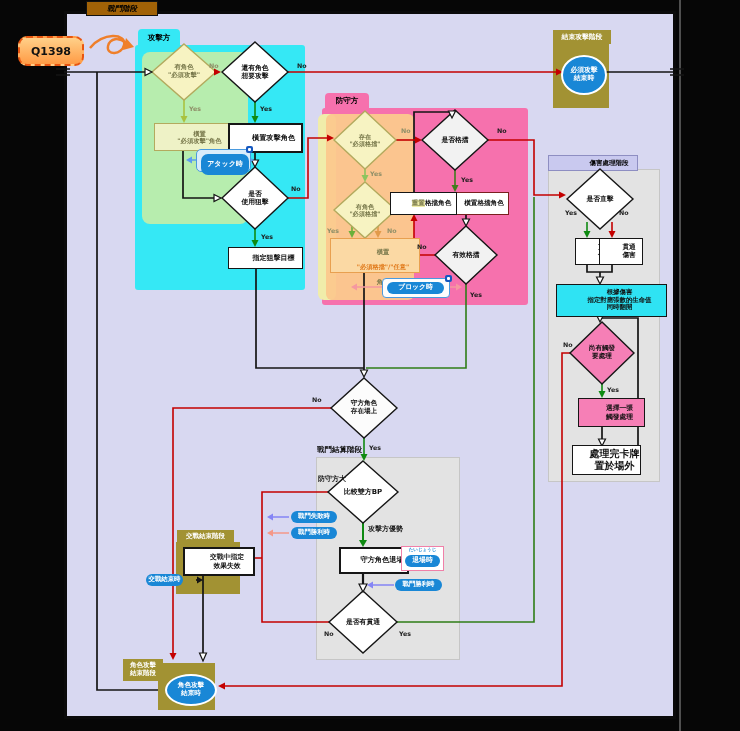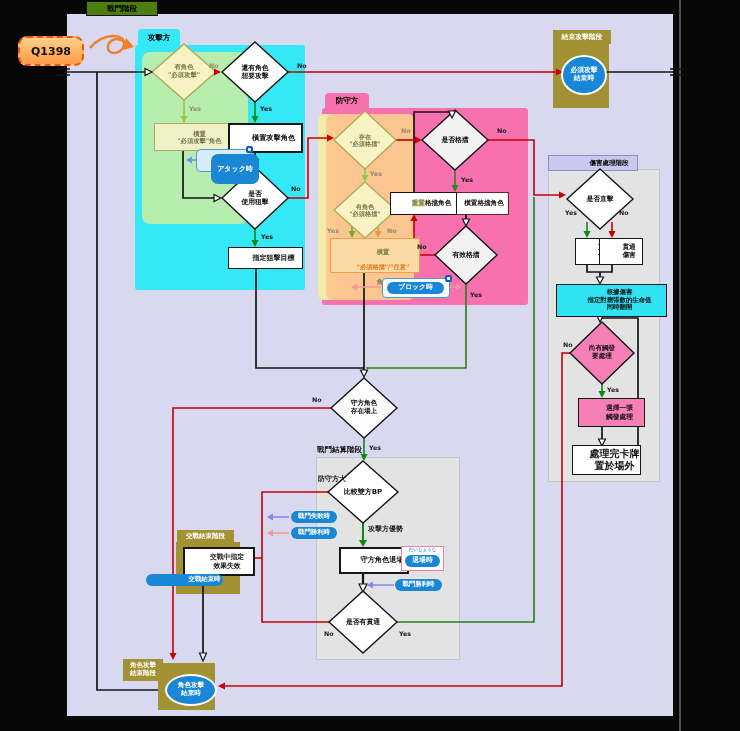--- a/index.html
+++ b/index.html
@@ -1,22 +1,22 @@
 <!DOCTYPE html>
 <html><head>
 <meta charset="utf-8">
 <style>
   html,body{margin:0;padding:0;background:#000;}
   #stage{position:relative;width:740px;height:731px;background:#060606;overflow:hidden;
          font-family:"DejaVu Sans","Liberation Sans",sans-serif;}
   .abs{position:absolute;}
   #content{left:64px;top:11px;width:606px;height:702px;background:#d8d8f1;border:3px solid #0a0a0a;}
   #seam{left:679px;top:0;width:2px;height:731px;background:#4f4f4f;}
-  #maintab{left:86px;top:1px;width:70px;height:13px;background:#4d7c0f;border:1.5px solid #111;
-           font-size:7.5px;font-weight:bold;display:flex;align-items:center;justify-content:center;z-index:5;}
+  #maintab{left:86px;top:1px;width:70px;height:13px;background:#a16207;border:1.5px solid #111;
+           font-size:7.5px;font-weight:bold;display:flex;align-items:center;justify-content:center;z-index:5;font-style:italic;}
   #qnote{left:18px;top:36px;width:62px;height:26px;border-radius:9px;border:2.5px dashed #e85510;
          background:linear-gradient(#ffd089,#ff9b45);font-size:11px;font-weight:bold;color:#111;
          display:flex;align-items:center;justify-content:center;z-index:6;}
   .region{z-index:1;}
   .rtab{z-index:2;font-weight:bold;display:flex;align-items:center;justify-content:center;}
   svg.layer{position:absolute;left:0;top:0;z-index:3;pointer-events:none;}
   .rnode{position:absolute;z-index:4;background:#fff;border:1.5px solid #161616;font-weight:bold;color:#111;
          display:flex;align-items:center;justify-content:center;text-align:center;white-space:pre-line;line-height:1.18;padding-left:16px;}
   .dtext{position:absolute;z-index:4;font-weight:bold;color:#111;display:flex;align-items:center;justify-content:center;
          text-align:center;white-space:pre-line;line-height:1.2;pointer-events:none;}
@@ -241,34 +241,34 @@
   <div class="rnode" style="left:183px;top:547px;width:52px;height:25px;border-width:2px;font-size:6.8px;">交戰中指定
 效果失效</div>
 
   <div class="bluepill ellip" style="left:561px;top:55px;width:42px;height:36px;font-size:6.8px;">必須攻擊
 結束時</div>
   <div class="bluepill ellip" style="left:165px;top:674px;width:48px;height:28px;font-size:6.6px;">角色攻擊
 結束時</div>
 
   <div class="backdrop" style="left:196px;top:149px;width:53px;height:21px;">
     <div class="badge"></div>
-    <div class="bluepill" style="left:14px;top:4px;width:48px;height:30px;font-size:7px;">アタック時</div>
+    <div class="bluepill" style="left:4px;top:4px;width:48px;height:21px;font-size:7px;">アタック時</div>
   </div>
   <div class="backdrop" style="left:382px;top:278px;width:66px;height:18px;background:#fdfdfd;border-radius:4px;">
     <div class="badge"></div>
     <div class="bluepill" style="left:4px;top:3px;width:57px;height:12px;font-size:6.8px;">ブロック時</div>
   </div>
   <div class="bluepill" style="left:291px;top:511px;width:46px;height:12px;font-size:6.4px;">戰鬥失敗時</div>
   <div class="bluepill" style="left:291px;top:527px;width:46px;height:12px;font-size:6.4px;">戰鬥勝利時</div>
   <div class="abs" style="left:401px;top:546px;width:41px;height:23px;background:#fff;border:1px solid #f080a8;z-index:5;">
     <div style="font-size:4.5px;color:#1987d6;text-align:center;line-height:5px;font-weight:bold;">たいじょうじ</div>
     <div class="bluepill" style="left:3px;top:8px;width:35px;height:12px;font-size:6.8px;">退場時</div>
   </div>
   <div class="bluepill" style="left:395px;top:579px;width:47px;height:12px;font-size:6.4px;">戰鬥勝利時</div>
-  <div class="bluepill" style="left:146px;top:574px;width:37px;height:12px;font-size:6.4px;padding-left:40px;">交戰結束時</div>
+  <div class="bluepill" style="left:146px;top:574px;width:37px;height:12px;font-size:6.4px;">交戰結束時</div>
 
   <div class="elbl olv" style="left:209px;top:62px;">No</div>
   <div class="elbl olv" style="left:189px;top:105px;">Yes</div>
   <div class="elbl" style="left:297px;top:62px;">No</div>
   <div class="elbl" style="left:260px;top:105px;">Yes</div>
   <div class="elbl" style="left:291px;top:185px;">No</div>
   <div class="elbl" style="left:261px;top:233px;">Yes</div>
   <div class="elbl olv" style="left:401px;top:127px;">No</div>
   <div class="elbl olv" style="left:370px;top:170px;">Yes</div>
   <div class="elbl olv" style="left:327px;top:227px;">Yes</div>

